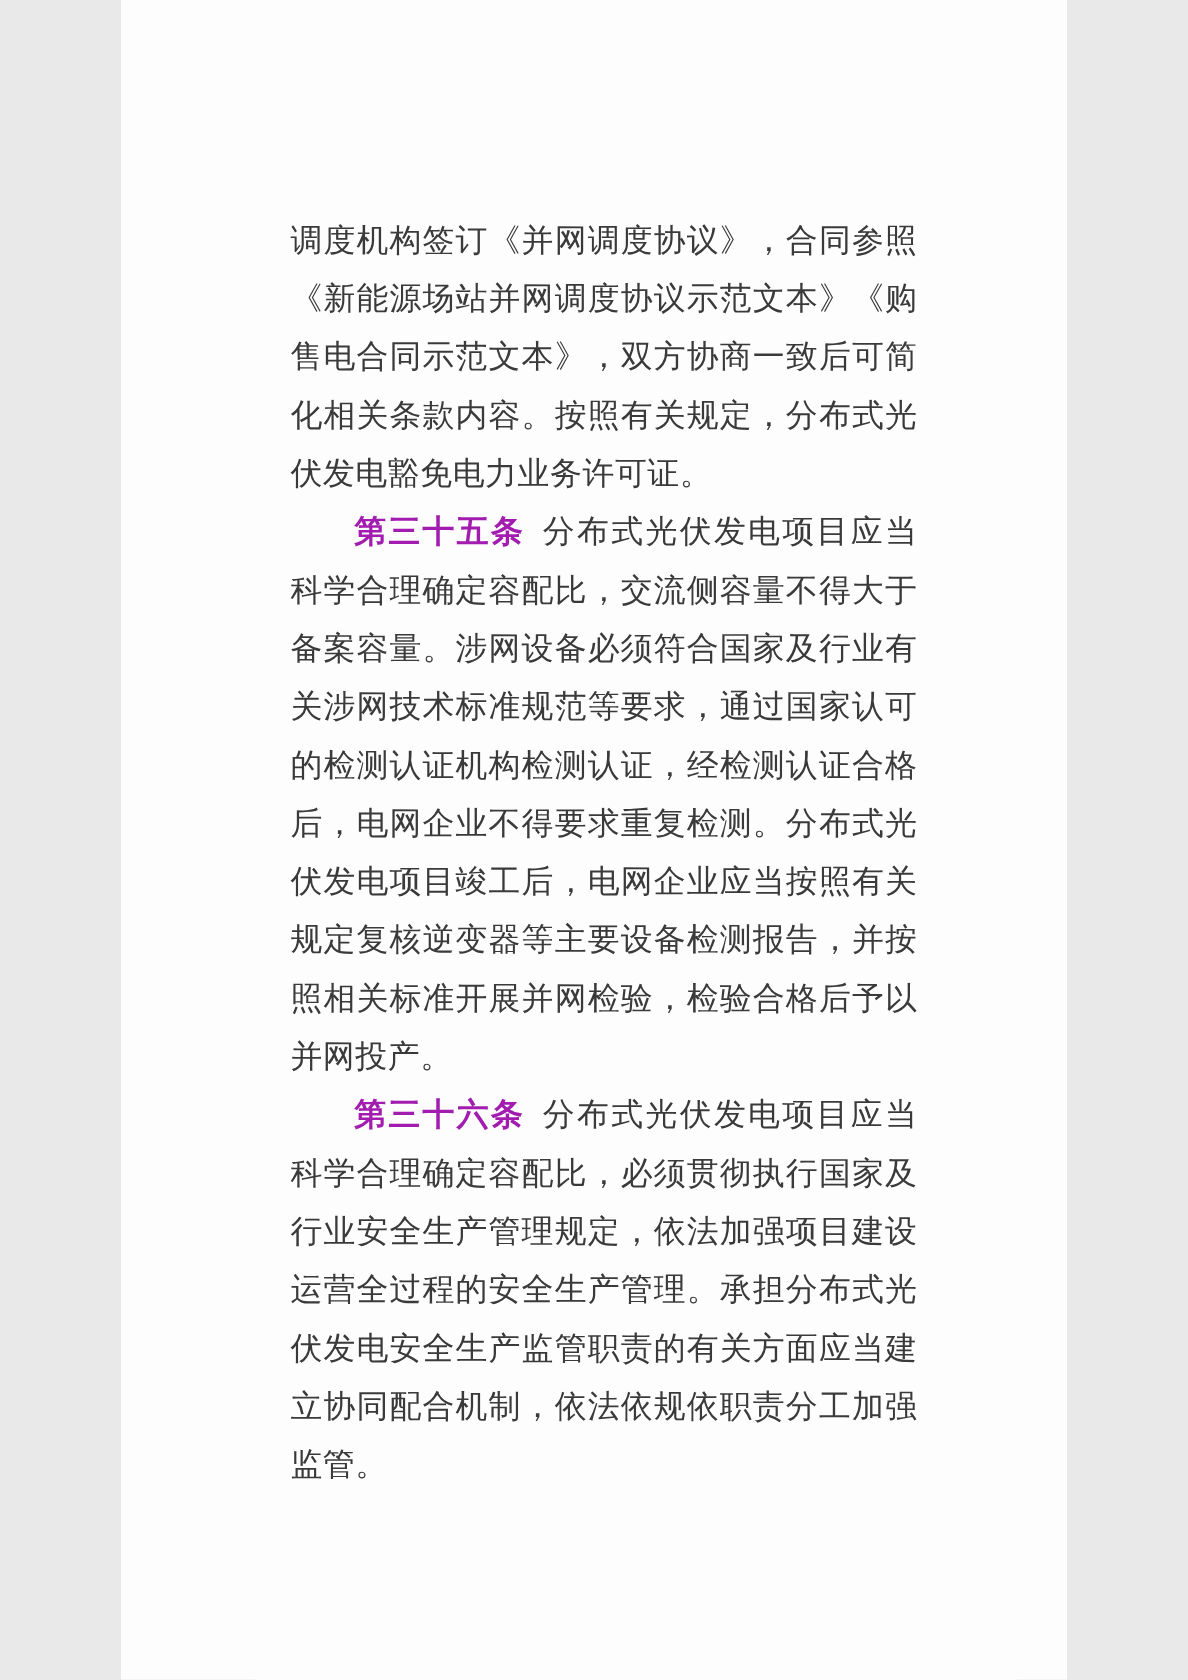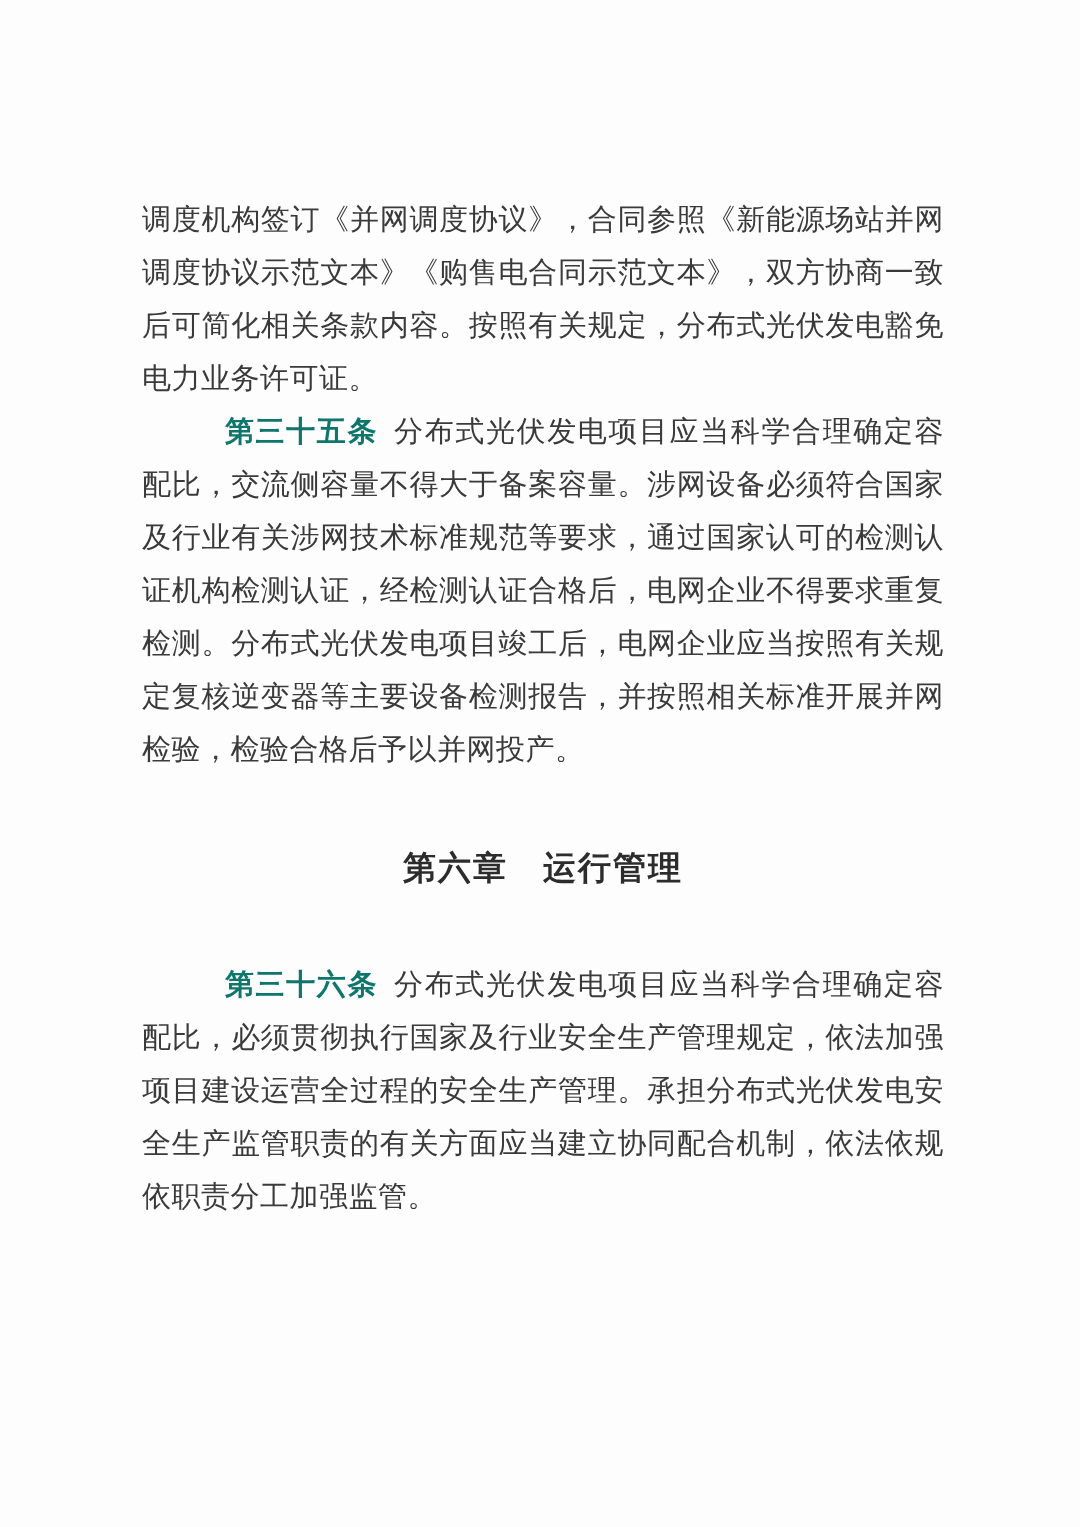--- a/index.html
+++ b/index.html
@@ -4,25 +4,26 @@
 <style>
   * { margin: 0; padding: 0; box-sizing: border-box; }
 
   html, body {
     background: #e9e9e9;
     font-family: "Liberation Serif", "DejaVu Serif", serif;
   }
 
   .page {
     position: relative;
-    width: 1080px;
+    width: 860px;
     height: 1527px;
     margin: 0 auto;
     background: #fdfdfd;
     overflow: hidden;
+    padding-left: 12px;
   }
 
   .doc-body {
     padding: 193px 136px 0 142px;
     font-size: 29px;
     line-height: 53px;
     color: #3a3a3a;
     letter-spacing: 0.5px;
   }
 
@@ -30,23 +31,22 @@
     text-align: justify;
     text-justify: inter-character;
   }
 
   .para.indent {
     text-indent: 2em;
   }
 
   .lead {
     font-weight: bold;
-    color: #0f766e;
+    color: #a21caf;
     margin-right: 16px;
-    margin-left: 25px;
   }
 
   .chapter {
     margin-top: 65px;
     margin-bottom: 62px;
     text-align: center;
     font-size: 33px;
     font-weight: bold;
     line-height: 55px;
     color: #2c2c2c;
@@ -68,21 +68,20 @@
 <body>
 
 <div class="page">
 
   <div class="doc-body">
 
     <p class="para">调度机构签订《并网调度协议》，合同参照《新能源场站并网调度协议示范文本》《购售电合同示范文本》，双方协商一致后可简化相关条款内容。按照有关规定，分布式光伏发电豁免电力业务许可证。</p>
 
     <p class="para indent"><span class="lead">第三十五条</span><span>分布式光伏发电项目应当科学合理确定容配比，交流侧容量不得大于备案容量。涉网设备必须符合国家及行业有关涉网技术标准规范等要求，通过国家认可的检测认证机构检测认证，经检测认证合格后，电网企业不得要求重复检测。分布式光伏发电项目竣工后，电网企业应当按照有关规定复核逆变器等主要设备检测报告，并按照相关标准开展并网检验，检验合格后予以并网投产。</span></p>
 
-    <h2 class="chapter">第六章　运行管理</h2>
 
     <p class="para indent"><span class="lead">第三十六条</span><span>分布式光伏发电项目应当科学合理确定容配比，必须贯彻执行国家及行业安全生产管理规定，依法加强项目建设运营全过程的安全生产管理。承担分布式光伏发电安全生产监管职责的有关方面应当建立协同配合机制，依法依规依职责分工加强监管。</span></p>
 
 
   </div>
 
 
 </div>
 
 </body></html>

